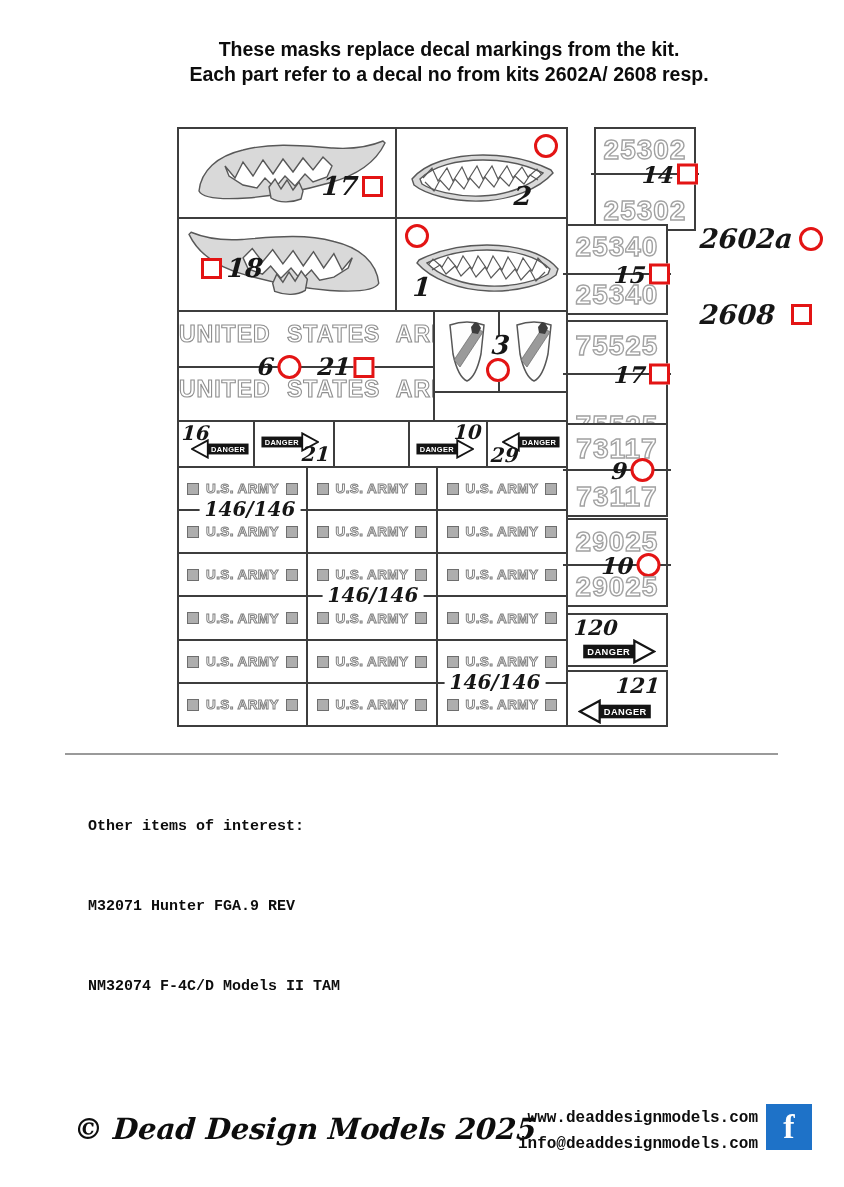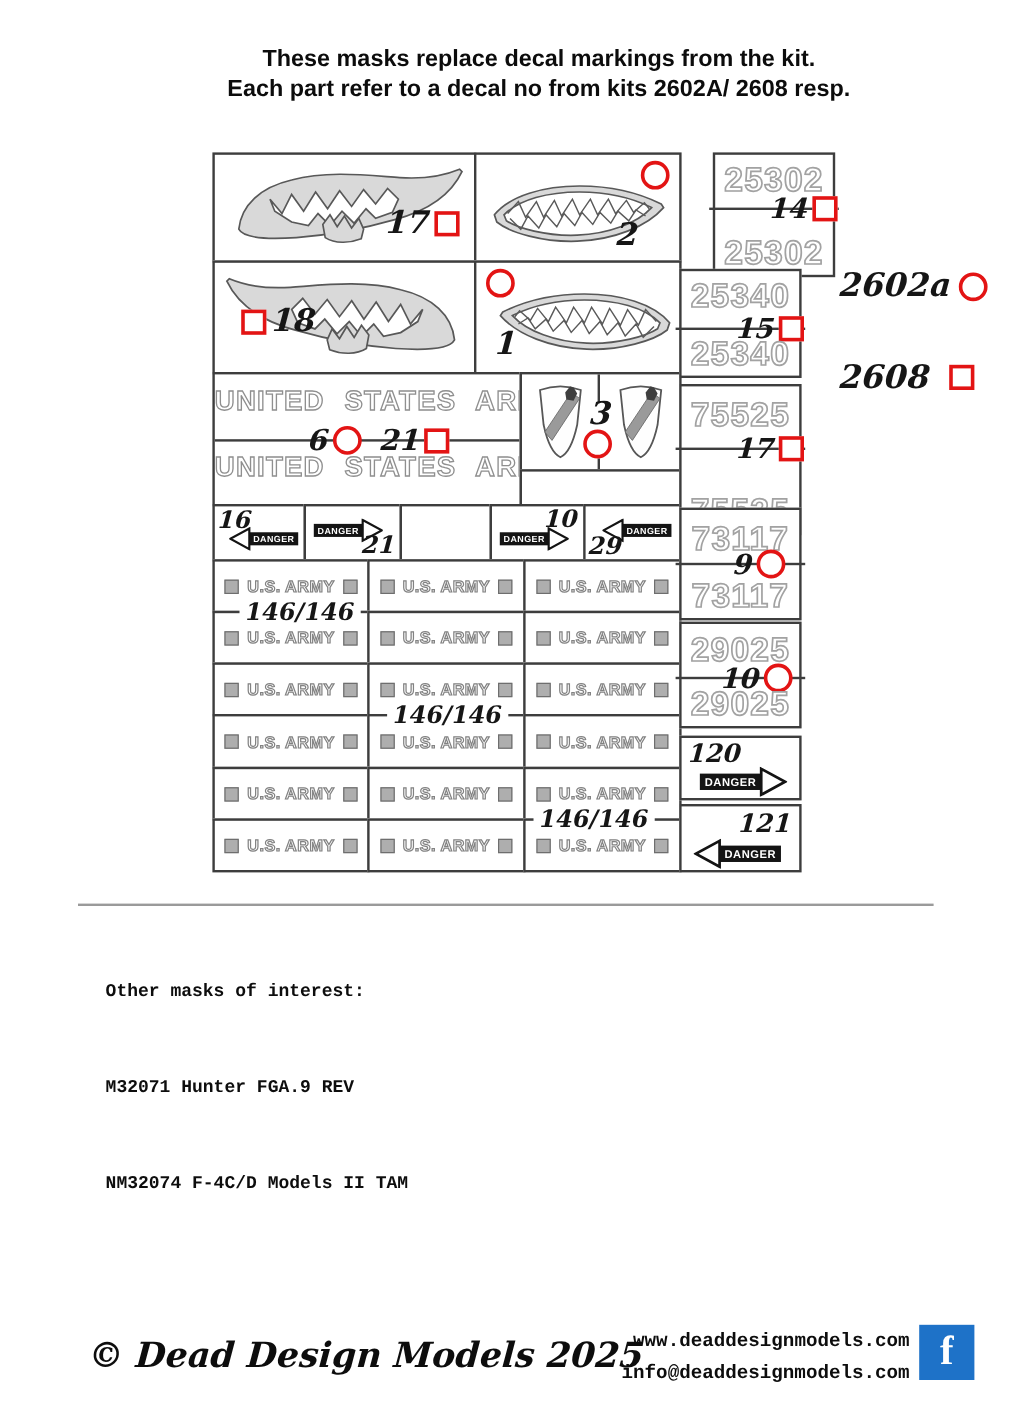--- a/index.html
+++ b/index.html
@@ -360,21 +360,21 @@
     <span class="hand" style="font-size:27px;">2602a</span>
     <span class="marker shape-circle"></span>
   </div>
   <div class="legend-item" style="left:700px;top:301px;gap:16px;">
     <span class="hand" style="font-size:27px;">2608</span>
     <span class="marker shape-square"></span>
   </div>
 
   <div class="rule"></div>
   <div class="items">
-    <div>Other masks of interest:</div>
+    <div>Other items of interest:</div>
     <div>M32071 Hunter FGA.9 REV</div>
     <div>NM32074 F-4C/D Models II TAM</div>
     
     
     
     
     
     
     
   </div>

